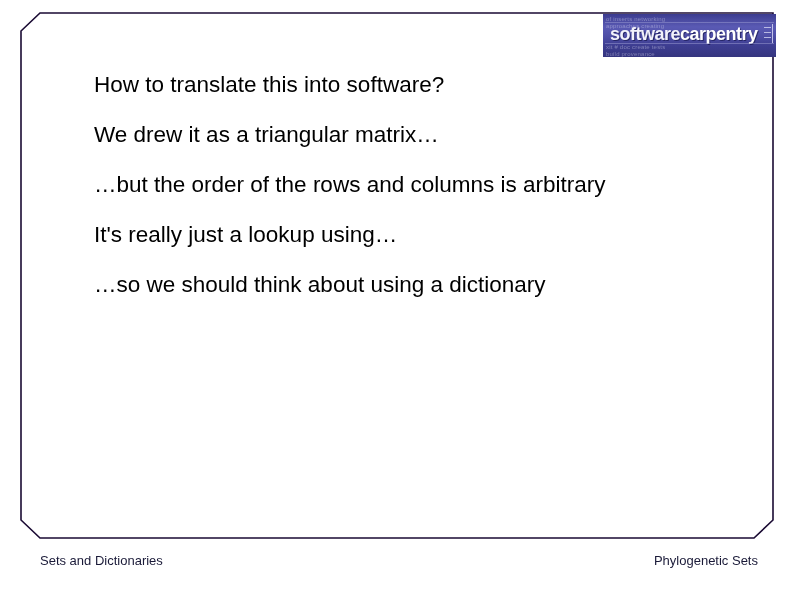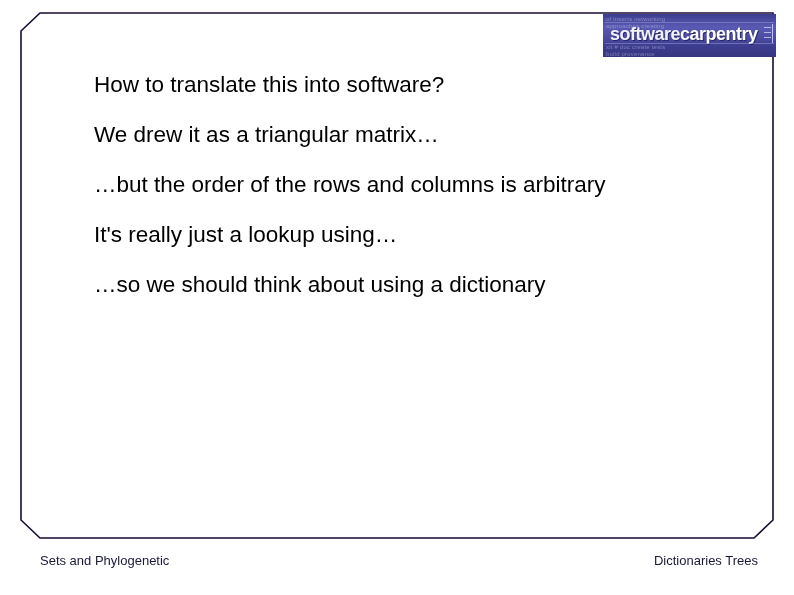--- a/index.html
+++ b/index.html
@@ -181,16 +181,16 @@
   </div>
 
   <div id="body-lines">
     <div class="line">How to translate this into software?</div>
     <div class="line">We drew it as a triangular matrix…</div>
     <div class="line">…but the order of the rows and columns is arbitrary</div>
     <div class="line">It's really just a lookup using…</div>
     <div class="line">…so we should think about using a dictionary</div>
   </div>
 
-  <div class="footer-text" id="footer-left">Sets and Phylogenetic</div>
-  <div class="footer-text" id="footer-right">Dictionaries Trees</div>
+  <div class="footer-text" id="footer-left">Sets and Dictionaries</div>
+  <div class="footer-text" id="footer-right">Phylogenetic Sets</div>
 
 </div>
 
 </body></html>

